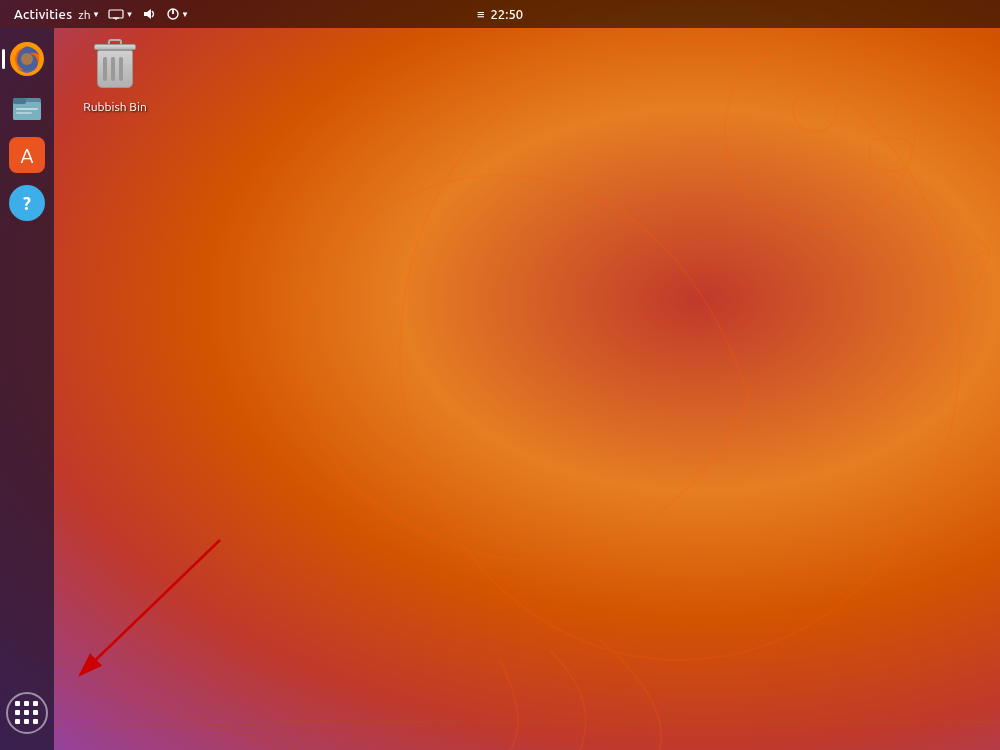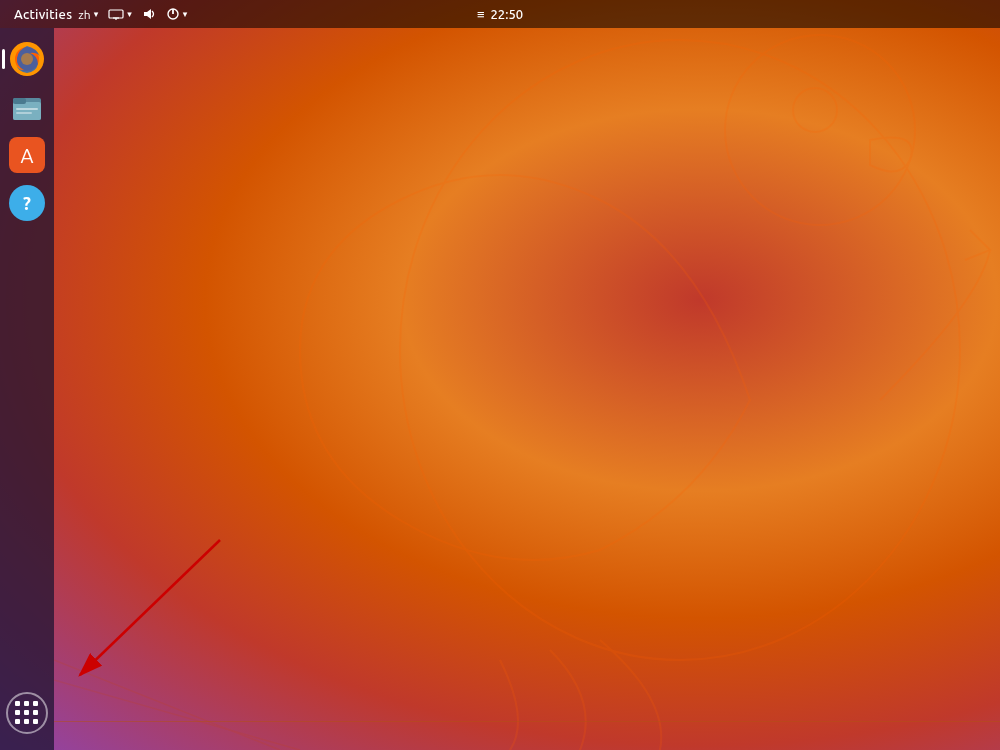--- a/index.html
+++ b/index.html
@@ -407,20 +407,30 @@
         <div class="dot"></div>
           <div class="dot"></div>
           <div class="dot"></div>
         <div class="dot"></div>
           <div class="dot"></div>
           <div class="dot"></div>
       </div>
     </div>
   </div>
 
+  <div id="desktop-icons">
+    <div class="desktop-icon">
+      <div class="trash-icon-img">
+        <div class="trash-handle"></div>
+        <div class="trash-lid"></div>
+        <div class="trash-body"></div>
+      </div>
+      <div class="icon-label">Rubbish Bin</div>
+    </div>
+  </div>
 
   <svg id="red-arrow" width="200" height="160" viewBox="0 0 200 160">
     <defs>
       <marker id="arrowhead" markerWidth="10" markerHeight="7" refX="9" refY="3.5" orient="auto">
         <polygon points="0 0, 10 3.5, 0 7" fill="#cc0000"></polygon>
       </marker>
     </defs>
     <line x1="160" y1="10" x2="20" y2="145" stroke="#cc0000" stroke-width="2.5" marker-end="url(#arrowhead)"></line>
   </svg>
 

